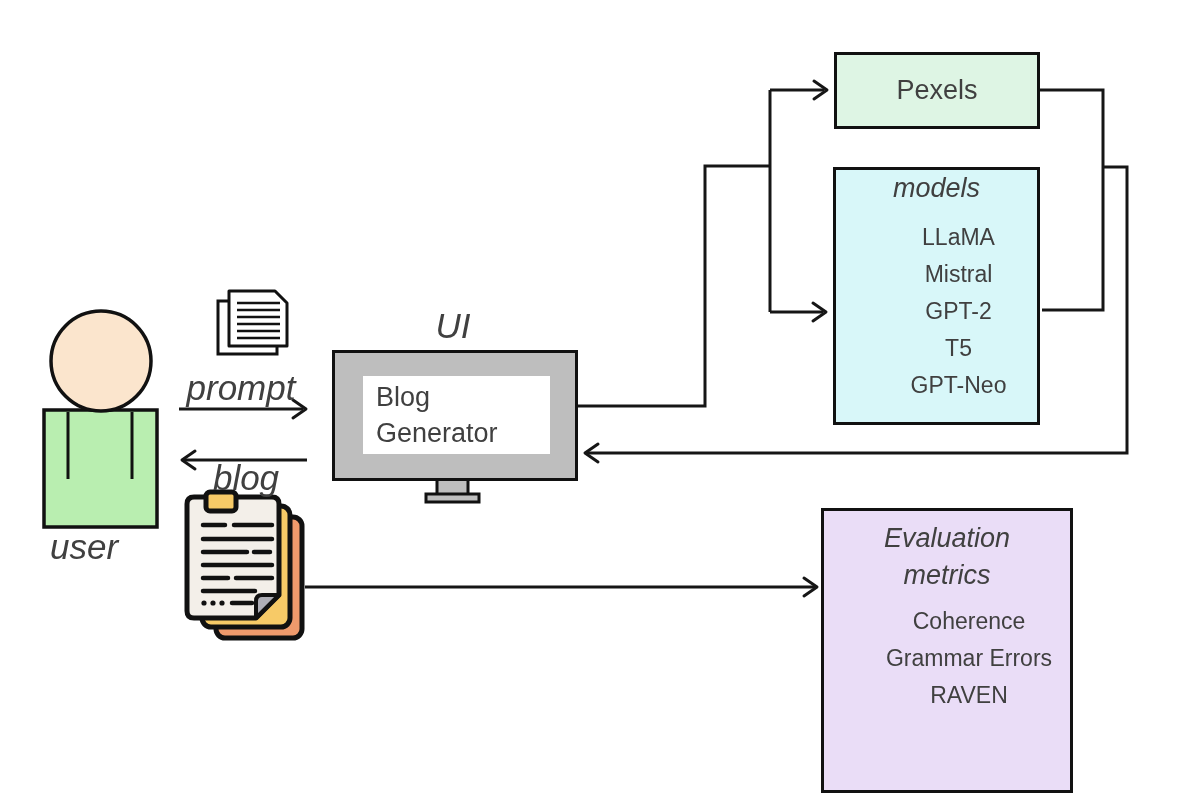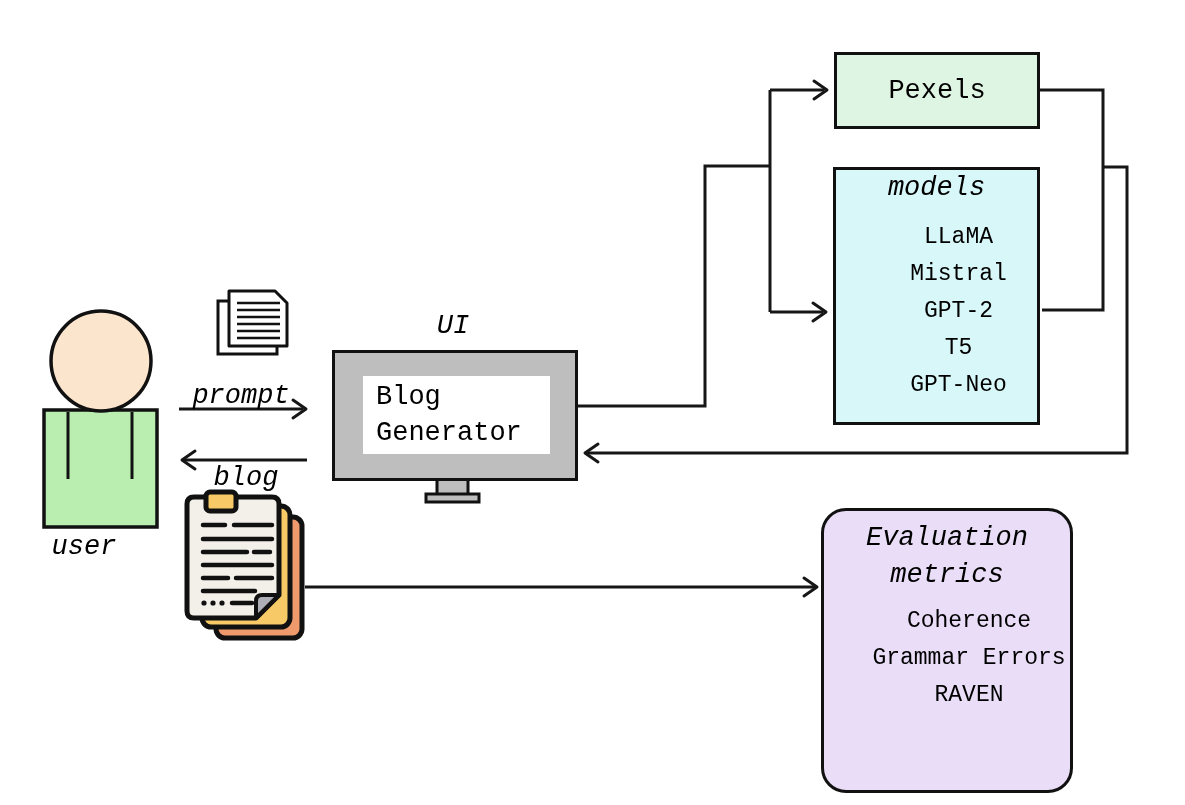--- a/index.html
+++ b/index.html
@@ -1,49 +1,49 @@
 <!DOCTYPE html>
 <html><head>
 <meta charset="utf-8">
 <style>
   html,body{margin:0;padding:0;background:#fff;}
   .canvas{
     position:relative;width:1185px;height:805px;background:#ffffff;
-    font-family:Liberation Mono, monospace;color:#000000;overflow:hidden;
+    font-family:Liberation Sans, sans-serif;color:#404040;overflow:hidden;
   }
   .layer{position:absolute;left:0;top:0;}
   .conn{stroke:#161616;stroke-width:3;fill:none;}
   .head{stroke:#161616;stroke-width:3;fill:none;stroke-linecap:round;stroke-linejoin:round;}
   .lbl{
-    position:absolute;font-style:italic;font-size:27px;line-height:34px;
+    position:absolute;font-style:italic;font-size:35px;line-height:34px;
     white-space:pre-line;transform:translateX(-50%);
   }
   .box{position:absolute;box-sizing:border-box;border:3px solid #111;text-align:center;}
   .pexels-box{
     left:834px;top:52px;width:206px;height:77px;background:#def5e4;
     display:flex;align-items:center;justify-content:center;font-size:27px;
   }
   .models-box{left:833px;top:167px;width:207px;height:258px;background:#d8f7f9;}
-  .eval-box{left:821px;top:508px;width:252px;height:285px;background:#eaddf7;border-radius:25px;}
+  .eval-box{left:821px;top:508px;width:252px;height:285px;background:#eaddf7;}
   .box-title{font-style:italic;font-size:27px;line-height:37px;white-space:pre-line;}
   .eval-box .box-title{margin-top:9px;}
   .box-list{margin-top:12px;}
   .eval-box .box-list{margin-top:9px;}
   .box-list div{font-size:23px;line-height:37px;margin-left:44px;}
   .monitor{
     position:absolute;left:332px;top:350px;width:246px;height:131px;
     background:#bebebe;border:3px solid #111;box-sizing:border-box;
   }
   .screen{
     position:absolute;left:28px;top:23px;width:187px;height:78px;background:#fff;
     display:flex;align-items:center;text-align:left;
   }
   .screen span{margin-left:13px;font-size:27px;line-height:36px;white-space:pre-line;}
   #ui-label{left:453px;top:309px;}
-  #prompt-label{left:241px;top:379px;}
+  #prompt-label{left:241px;top:371px;}
   #blog-label{left:246px;top:461px;}
   #user-label{left:84px;top:530px;}
   #evaluate-label{left:570px;top:553px;line-height:38px;}
 </style>
 </head>
 <body>
 
 <div class="canvas">
 
   <svg class="layer" width="1185" height="805" viewBox="0 0 1185 805">

